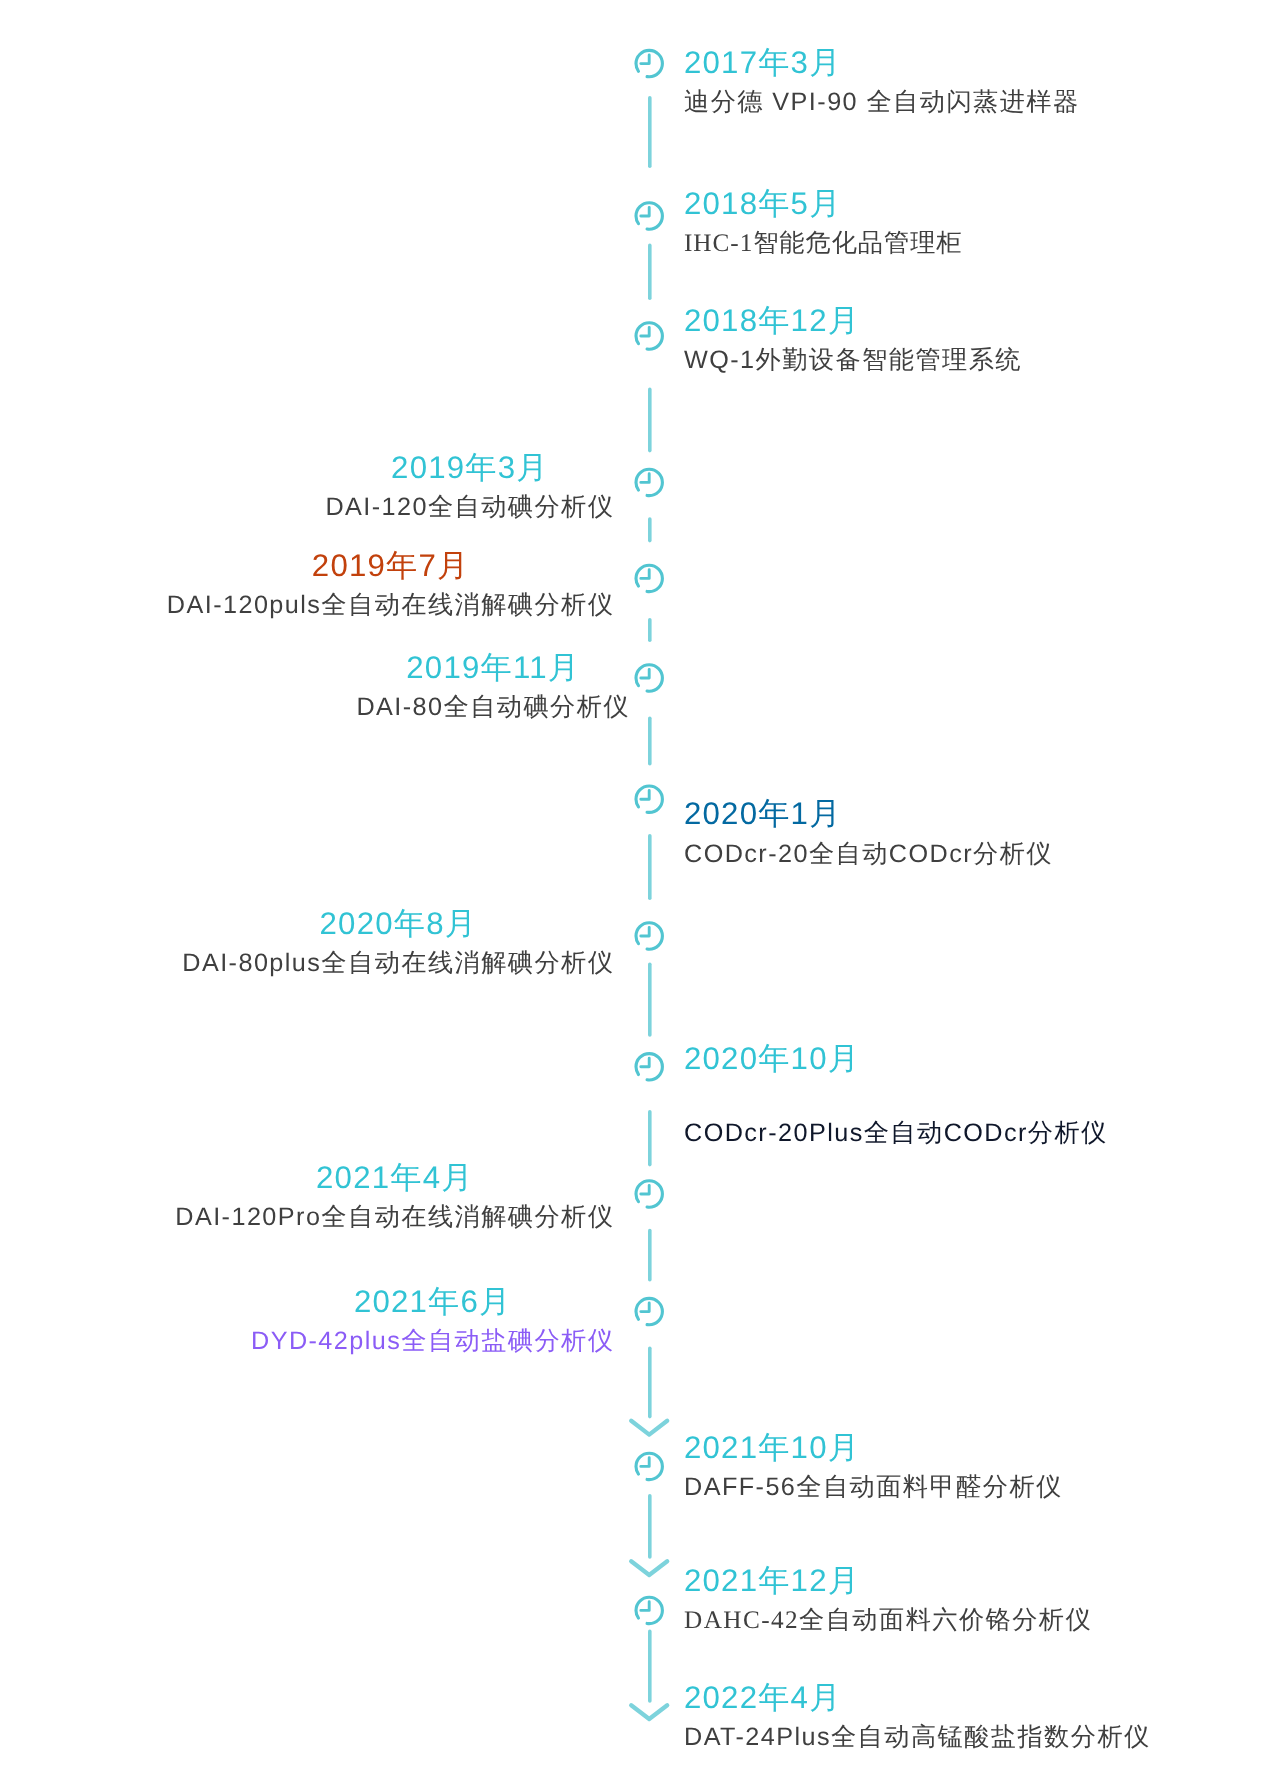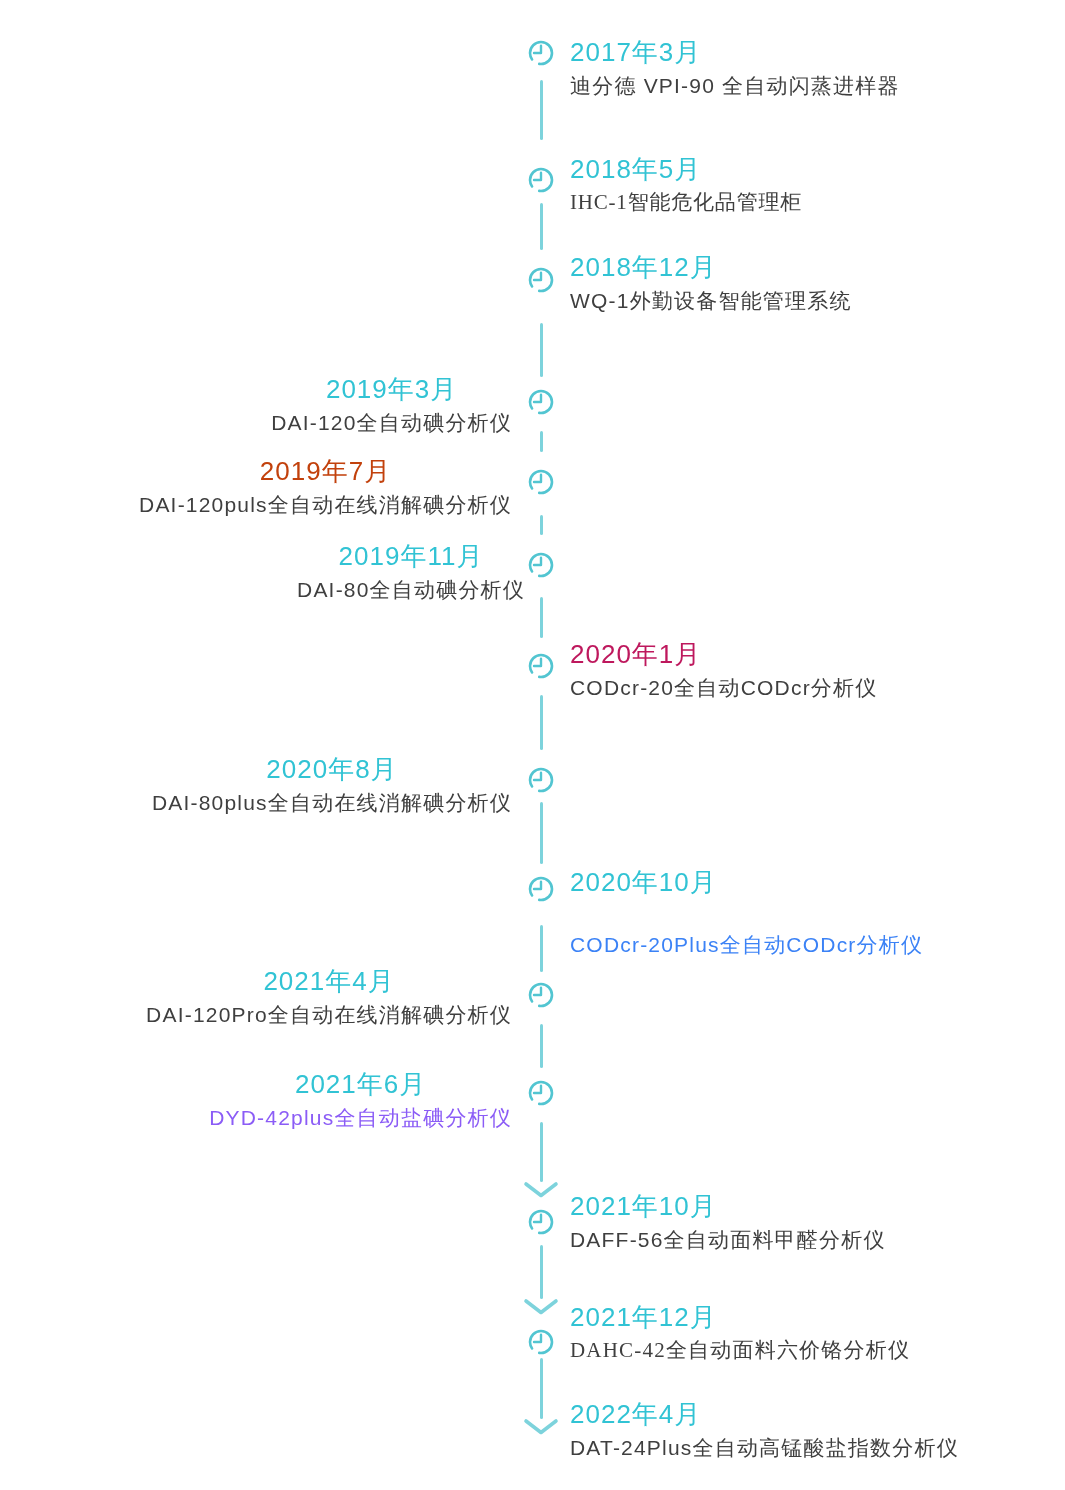--- a/index.html
+++ b/index.html
@@ -128,38 +128,38 @@
       </svg></div>
     <div class="entry left" style="top: 543px; right: 540px;">
       <div class="entry-date" style="color: rgb(49, 195, 212);">2019年11月</div>
       <div class="entry-title" style="color: rgb(63, 63, 63);">DAI-80全自动碘分析仪</div>
     </div>
     <div class="clock-wrap" style="left: 527px; top: 652px;"><svg width="28" height="28" viewBox="0 0 28 28">
         <circle cx="14" cy="14" r="11" fill="none" stroke="#52c5d1" stroke-width="2.6" stroke-linecap="round" stroke-dasharray="19 8.5 41.6"></circle>
         <path d="M14 6.8 L14 14 L7 14" fill="none" stroke="#52c5d1" stroke-width="2.4" stroke-linecap="round" stroke-linejoin="round"></path>
       </svg></div>
     <div class="entry right" style="top: 641px; left: 570px;">
-      <div class="entry-date" style="color: #be185d;">2020年1月</div>
+      <div class="entry-date" style="color: #0369a1; margin-top: 24px;">2020年1月</div>
       <div class="entry-title" style="color: rgb(63, 63, 63);">CODcr-20全自动CODcr分析仪</div>
     </div>
     <div class="clock-wrap" style="left: 527px; top: 766px;"><svg width="28" height="28" viewBox="0 0 28 28">
         <circle cx="14" cy="14" r="11" fill="none" stroke="#52c5d1" stroke-width="2.6" stroke-linecap="round" stroke-dasharray="19 8.5 41.6"></circle>
         <path d="M14 6.8 L14 14 L7 14" fill="none" stroke="#52c5d1" stroke-width="2.4" stroke-linecap="round" stroke-linejoin="round"></path>
       </svg></div>
     <div class="entry left" style="top: 756px; right: 553px;">
       <div class="entry-date" style="color: rgb(49, 195, 212);">2020年8月</div>
       <div class="entry-title" style="color: rgb(63, 63, 63);">DAI-80plus全自动在线消解碘分析仪</div>
     </div>
     <div class="clock-wrap" style="left: 527px; top: 875px;"><svg width="28" height="28" viewBox="0 0 28 28">
         <circle cx="14" cy="14" r="11" fill="none" stroke="#52c5d1" stroke-width="2.6" stroke-linecap="round" stroke-dasharray="19 8.5 41.6"></circle>
         <path d="M14 6.8 L14 14 L7 14" fill="none" stroke="#52c5d1" stroke-width="2.4" stroke-linecap="round" stroke-linejoin="round"></path>
       </svg></div>
     <div class="entry right" style="top: 869px; left: 570px;">
       <div class="entry-date" style="color: rgb(49, 195, 212);">2020年10月</div>
-      <div class="entry-title" style="color: #3b82f6; margin-top: 36px;">CODcr-20Plus全自动CODcr分析仪</div>
+      <div class="entry-title" style="color: #0f172a; margin-top: 36px;">CODcr-20Plus全自动CODcr分析仪</div>
     </div>
     <div class="clock-wrap" style="left: 527px; top: 981px;"><svg width="28" height="28" viewBox="0 0 28 28">
         <circle cx="14" cy="14" r="11" fill="none" stroke="#52c5d1" stroke-width="2.6" stroke-linecap="round" stroke-dasharray="19 8.5 41.6"></circle>
         <path d="M14 6.8 L14 14 L7 14" fill="none" stroke="#52c5d1" stroke-width="2.4" stroke-linecap="round" stroke-linejoin="round"></path>
       </svg></div>
     <div class="entry left" style="top: 968px; right: 553px;">
       <div class="entry-date" style="color: rgb(49, 195, 212);">2021年4月</div>
       <div class="entry-title" style="color: rgb(63, 63, 63);">DAI-120Pro全自动在线消解碘分析仪</div>
     </div>
     <div class="clock-wrap" style="left: 527px; top: 1079px;"><svg width="28" height="28" viewBox="0 0 28 28">

